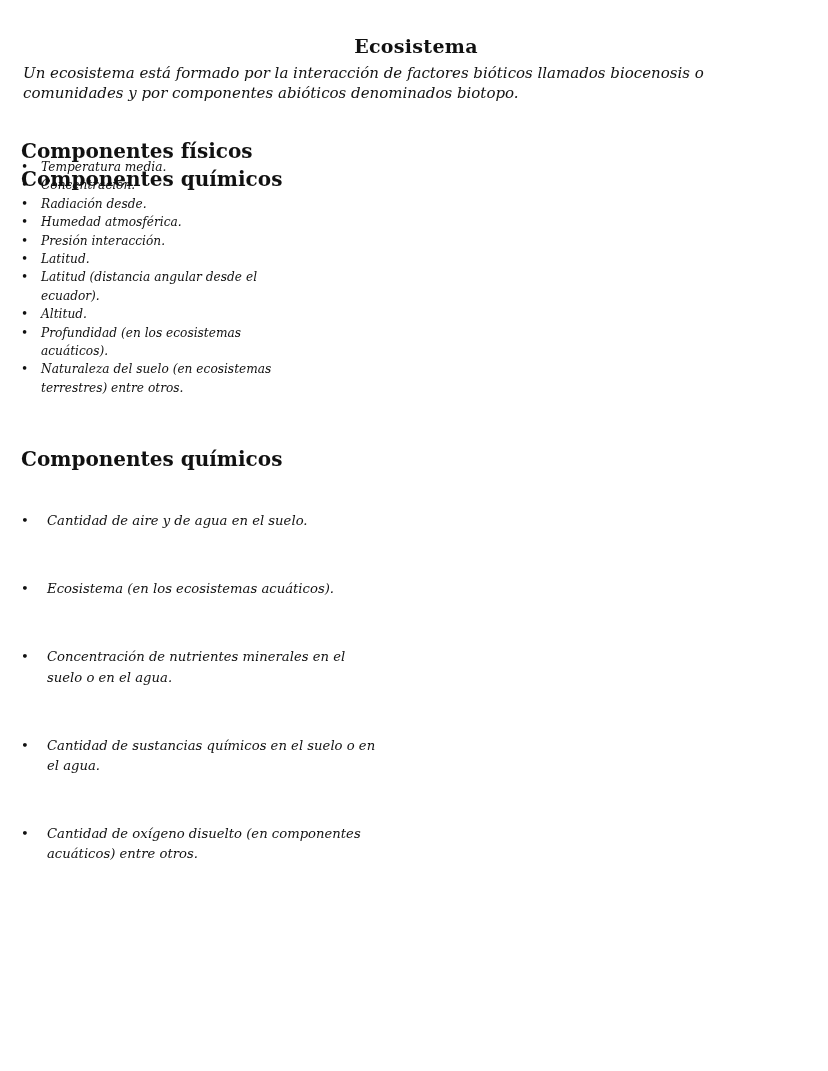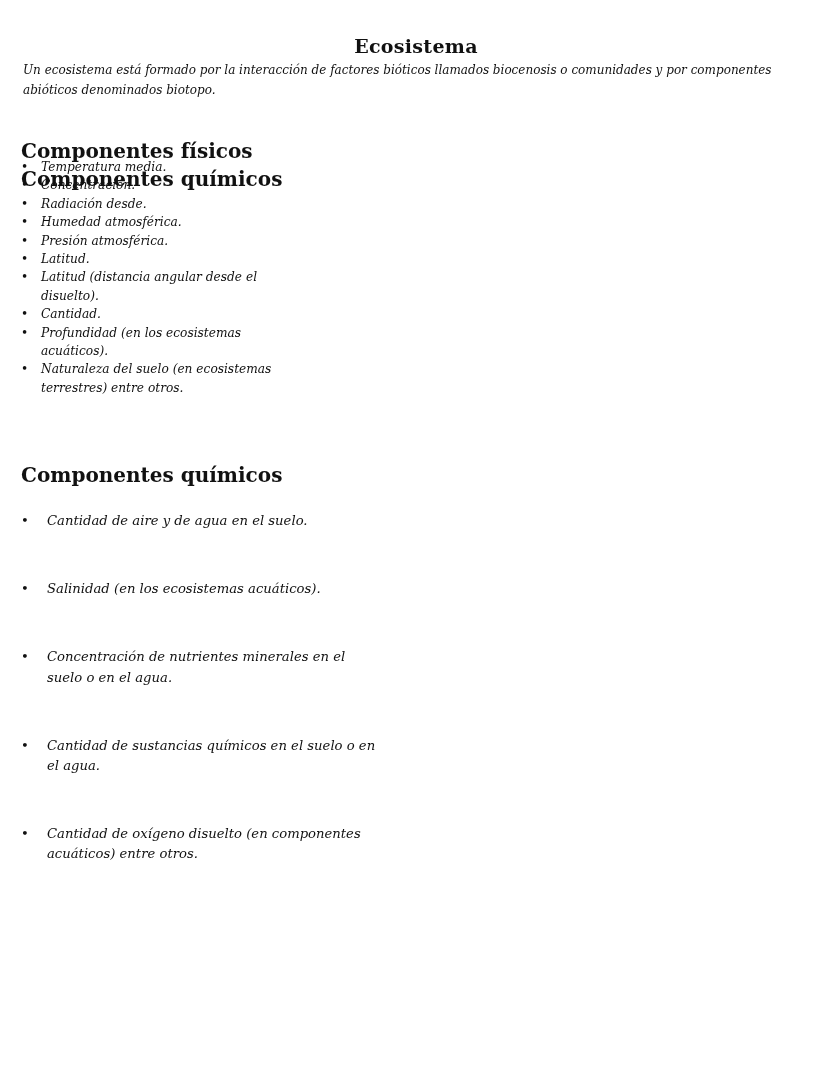--- a/index.html
+++ b/index.html
@@ -25,33 +25,33 @@
       font-size: 19px;
       font-style: normal;
       letter-spacing: 0.3px;
       margin-left: 24px;
     }
     .intro {
       position: absolute;
       top: 48px;
       left: 23px;
       width: 760px;
-      font-size: 12px;
+      font-size: 15px;
       line-height: 20px;
     }
     .section-heading {
       position: absolute;
       left: 21px;
       font-size: 20px;
       line-height: 28px;
       font-style: normal;
       width: 360px;
     }
     .h1 { top: 120px; }
-    .h2 { top: 444px; }
+    .h2 { top: 428px; }
     ul.list {
       position: absolute;
       margin: 0;
       padding: 0;
       list-style: none;
     }
     ul.list li {
       position: relative;
     }
     ul.list li .bullet {
@@ -105,54 +105,54 @@
   <li>
       <span class="bullet">•</span>
       <span class="txt">Radiación desde.</span>
     </li>
   <li>
       <span class="bullet">•</span>
       <span class="txt">Humedad atmosférica.</span>
     </li>
   <li>
       <span class="bullet">•</span>
-      <span class="txt">Presión atmosférica.</span>
+      <span class="txt">Presión interacción.</span>
     </li>
   <li>
       <span class="bullet">•</span>
       <span class="txt">Latitud.</span>
     </li>
   <li>
       <span class="bullet">•</span>
-      <span class="txt">Latitud (distancia angular desde el disuelto).</span>
+      <span class="txt">Latitud (distancia angular desde el ecuador).</span>
     </li>
   <li>
       <span class="bullet">•</span>
-      <span class="txt">Cantidad.</span>
+      <span class="txt">Altitud.</span>
     </li>
   <li>
       <span class="bullet">•</span>
       <span class="txt">Profundidad (en los ecosistemas acuáticos).</span>
     </li>
   <li>
       <span class="bullet">•</span>
       <span class="txt">Naturaleza del suelo (en ecosistemas terrestres) entre otros.</span>
     </li>
 </ul>
 
 <h2 class="section-heading h2">Componentes químicos</h2>
 
 <ul class="list list2">
   <li>
       <span class="bullet">•</span>
       <span class="txt">Cantidad de aire y de agua en el suelo.</span>
     </li>
   <li>
       <span class="bullet">•</span>
-      <span class="txt">Salinidad (en los ecosistemas acuáticos).</span>
+      <span class="txt">Ecosistema (en los ecosistemas acuáticos).</span>
     </li>
   <li>
       <span class="bullet">•</span>
       <span class="txt">Concentración de nutrientes minerales en el suelo o en el agua.</span>
     </li>
   <li>
       <span class="bullet">•</span>
       <span class="txt">Cantidad de sustancias químicos en el suelo o en el agua.</span>
     </li>
   <li>

